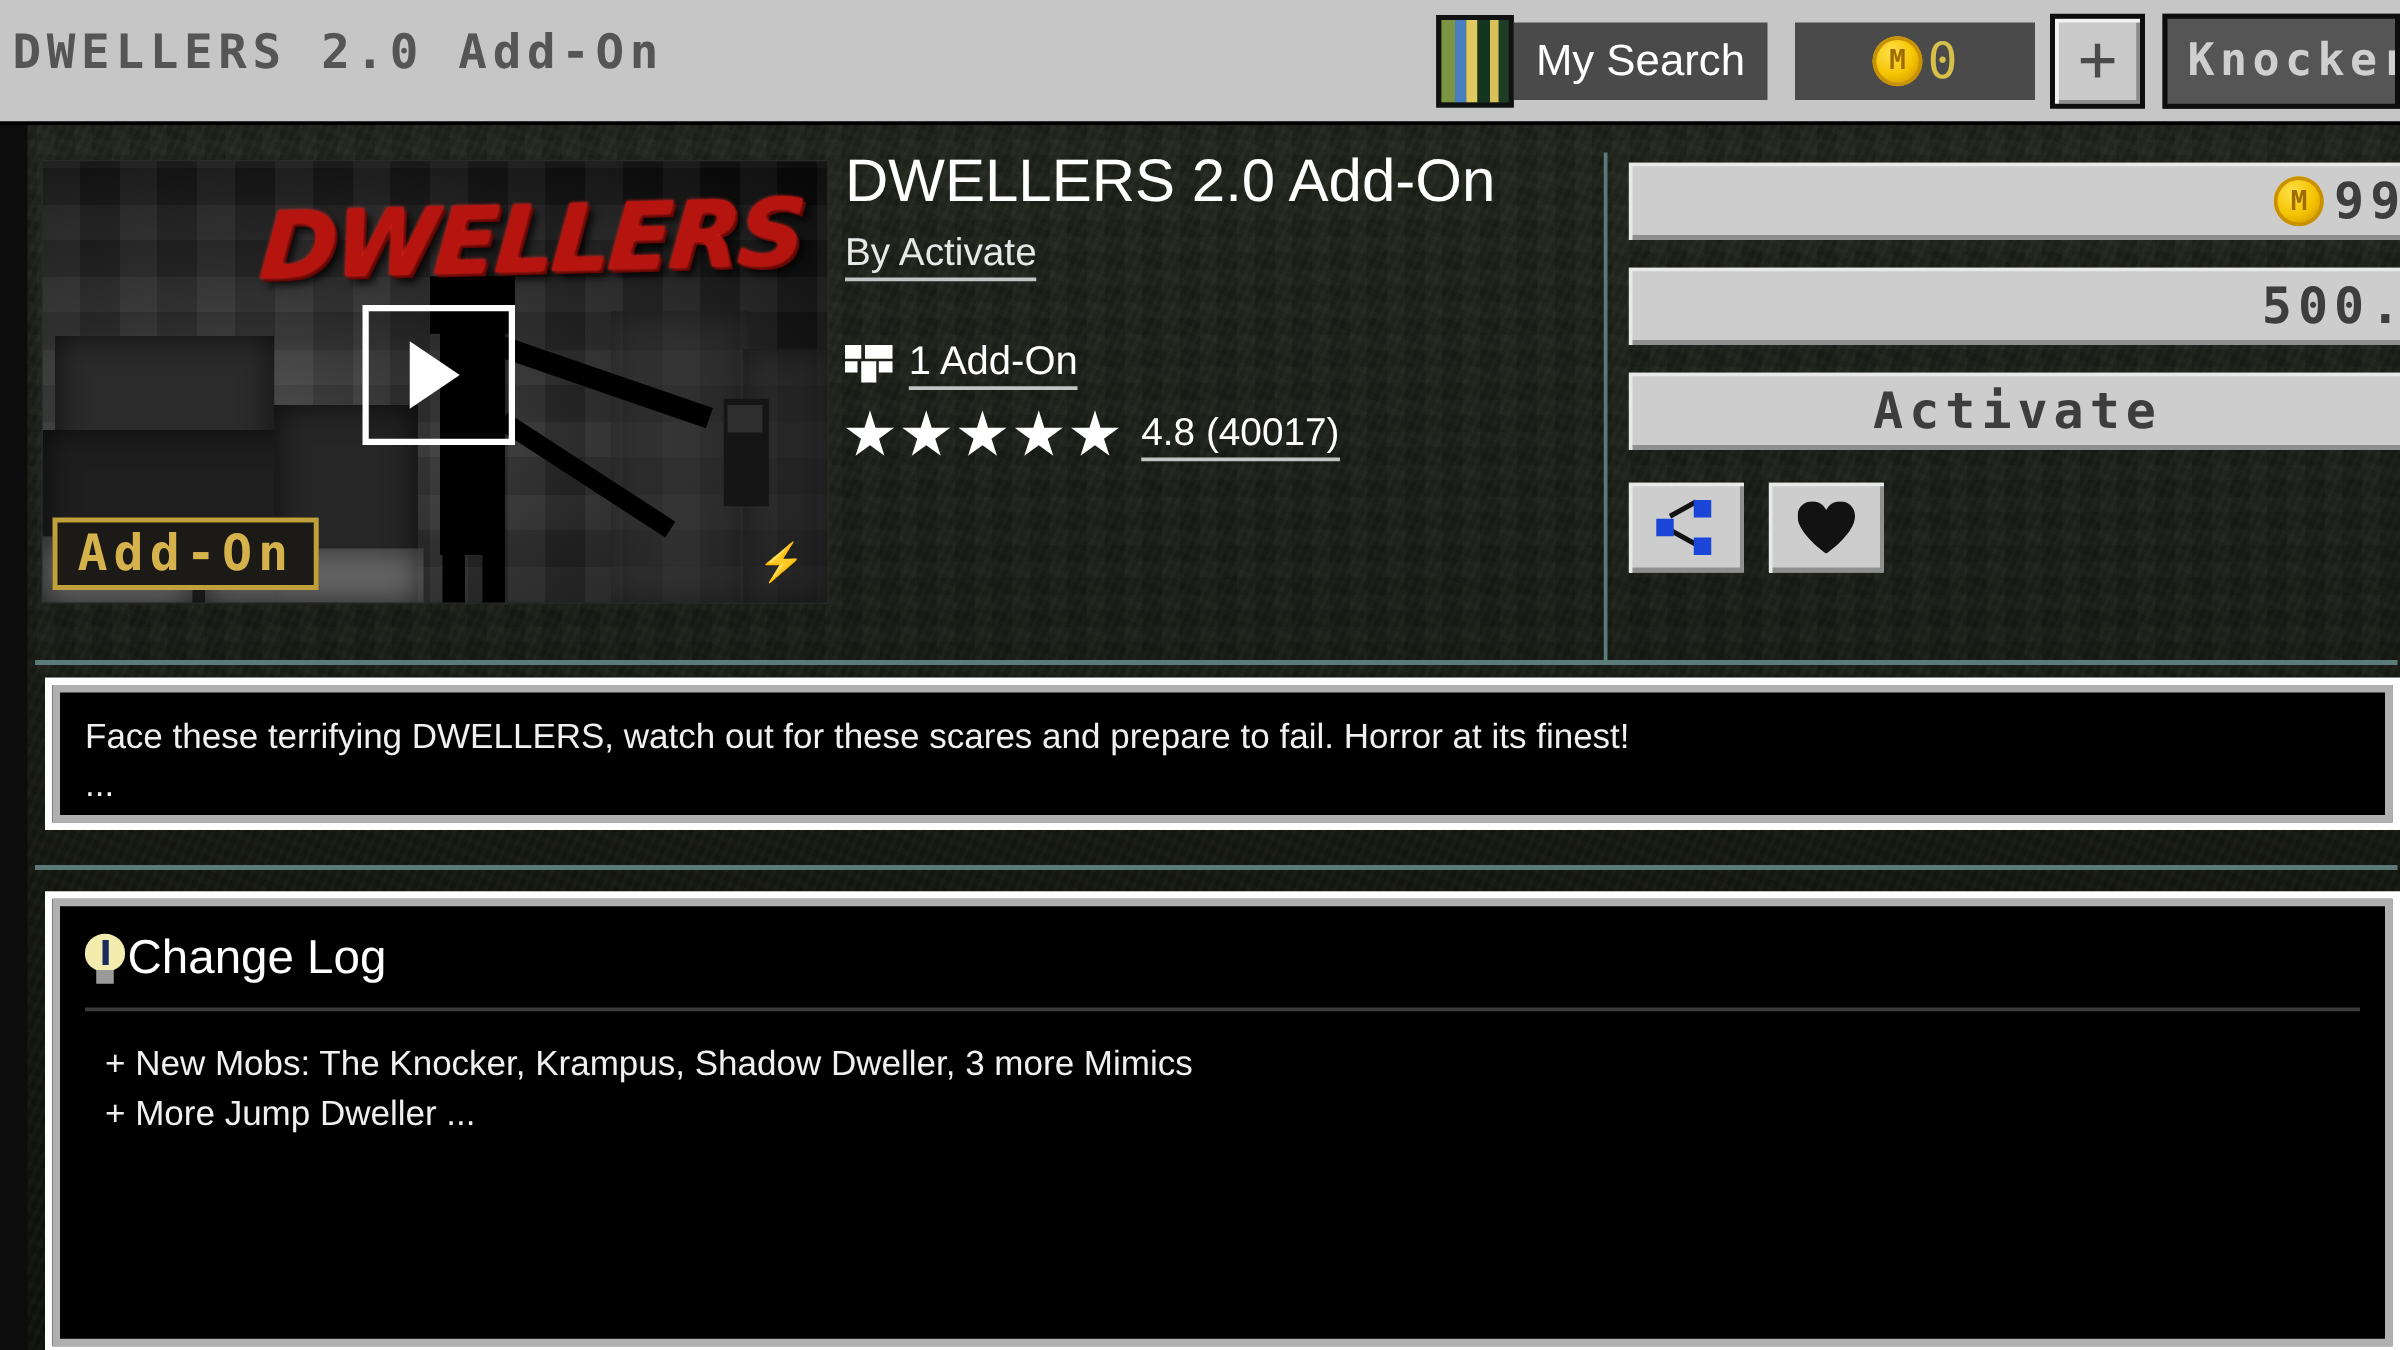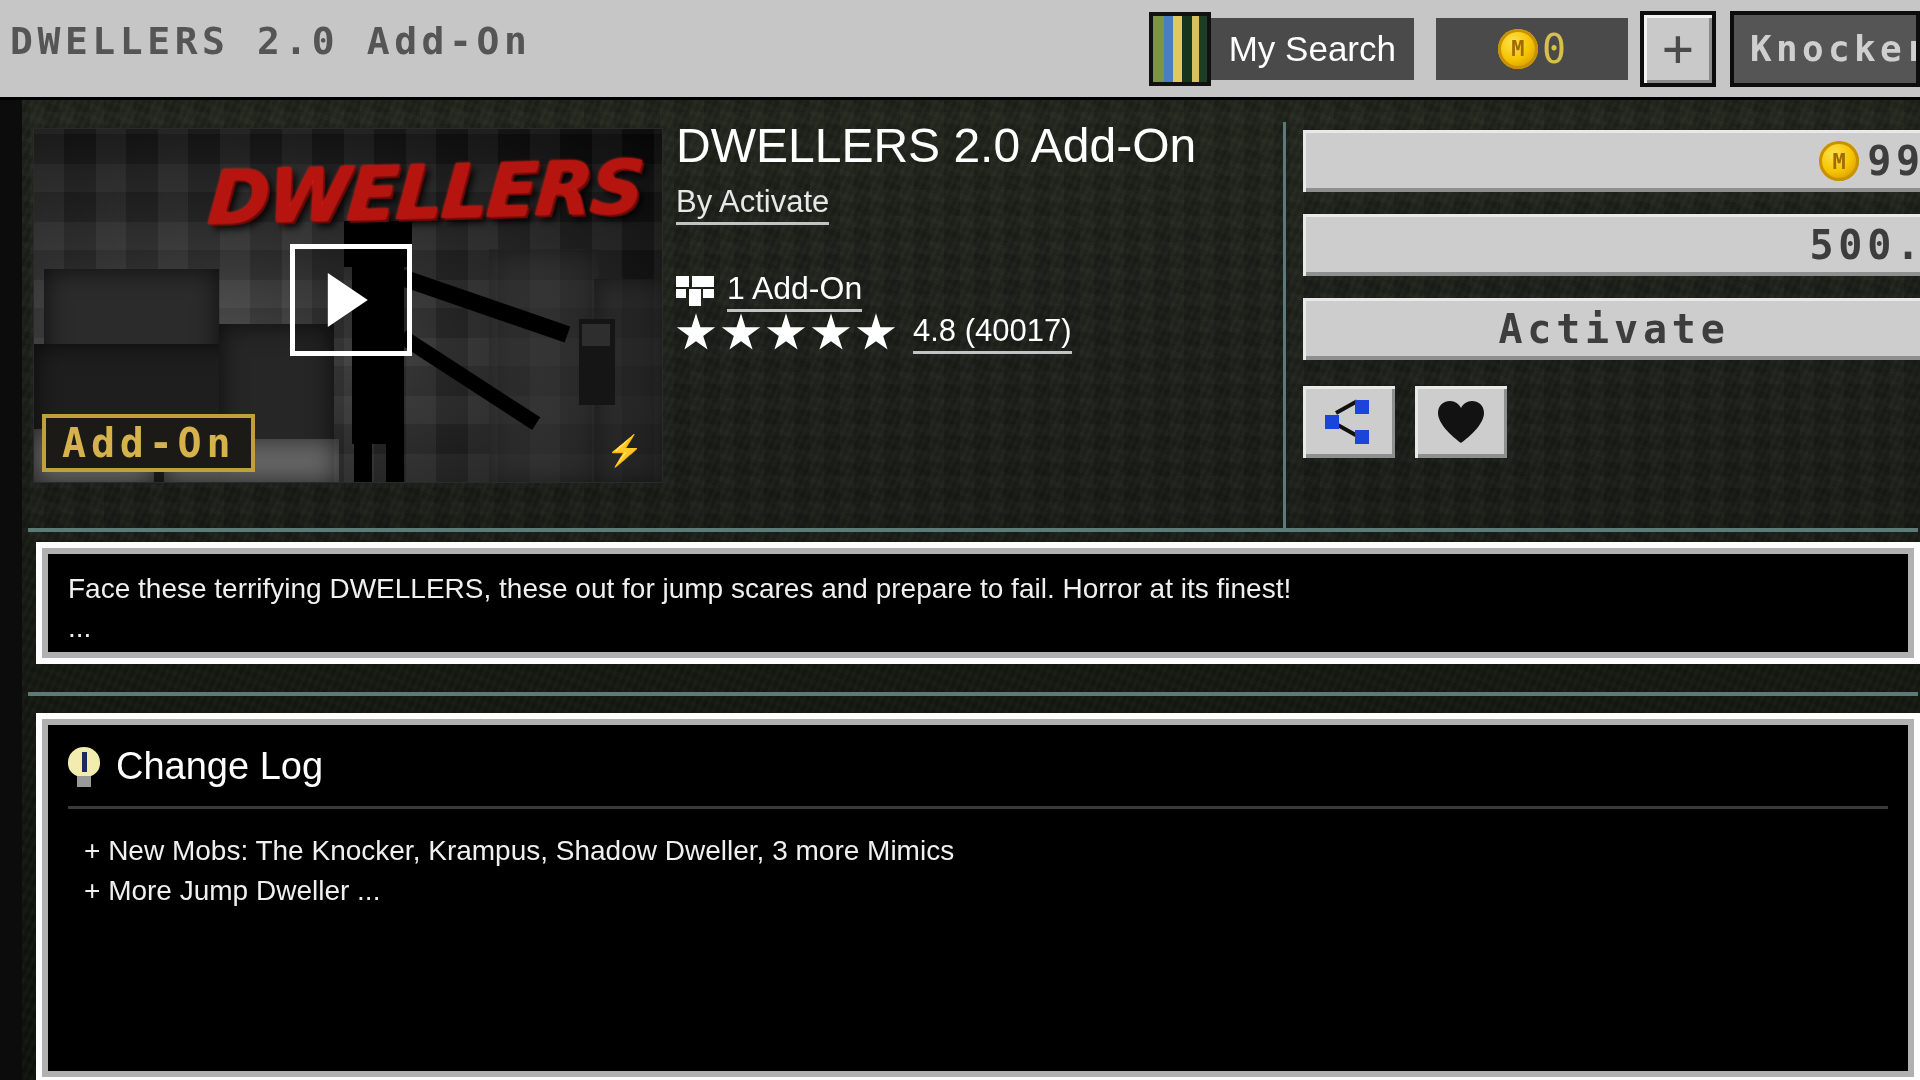--- a/index.html
+++ b/index.html
@@ -222,21 +222,21 @@
   #puzzle-icon i { position:absolute; background:#fff; }
   #puzzle-icon .p1 { left:0;  top:0;   width:13px; height:11px; }
   #puzzle-icon .p2 { left:16px;top:0;  width:22px; height:11px; }
   #puzzle-icon .p3 { left:0;  top:13px;width:10px; height:9px;  }
   #puzzle-icon .p4 { left:13px;top:13px;width:12px;height:17px; }
   #puzzle-icon .p5 { left:27px;top:13px;width:11px;height:9px;  }
   #addon-count {
     font-size:32px; color:#fff;
     border-bottom:3px solid #c3c3c3; padding-bottom:2px;
   }
-  #rating-row { display:flex; align-items:center; margin-top:1px; }
+  #rating-row { display:flex; align-items:center; margin-top:16px; }
   #stars { display:flex; gap:5px; margin-right:17px; }
   .star {
     width:40px; height:40px; background:#fff;
     clip-path:polygon(50% 0%,61% 35%,98% 35%,68% 57%,79% 91%,50% 70%,21% 91%,32% 57%,2% 35%,39% 35%);
   }
   #rating-text {
     font-size:31px; color:#fff;
     border-bottom:3px solid #c3c3c3; padding-bottom:2px;
   }
 
@@ -294,21 +294,21 @@
     overflow:hidden;
   }
   #desc-panel { left:36px; top:442px; width:1884px; height:122px; }
   #desc-inner { padding:22px 26px 0 26px; }
   .desc-line {
     font-size:28px; color:#f0f0f0; line-height:1.38; white-space:nowrap;
   }
 
   #changelog-panel { left:36px; top:613px; width:1884px; height:370px; }
   #cl-head {
-    display:flex; align-items:center; gap:16px;
+    display:flex; align-items:center; gap:2px;
     padding:26px 26px 0 26px;
   }
   #bulb {
     width:32px; height:40px; position:relative; flex-shrink:0;
   }
   #bulb .glass {
     position:absolute; left:0; top:0; width:32px; height:30px;
     background:#f2ecae; border-radius:50% 50% 45% 45%;
   }
   #bulb .base {
@@ -465,21 +465,21 @@
       </div>
     </div>
 
   </div>
 
   <div class="teal-sep" style="top:428px;"></div>
   <div class="teal-sep" style="top:592px;"></div>
 
   <div id="desc-panel" class="mc-panel">
     <div id="desc-inner">
-      <div class="desc-line">Face these terrifying DWELLERS, these out for jump scares and prepare to fail. Horror at its finest!</div>
+      <div class="desc-line">Face these terrifying DWELLERS, watch out for these scares and prepare to fail. Horror at its finest!</div>
       <div class="desc-line">...</div>
     </div>
   </div>
 
   <div id="changelog-panel" class="mc-panel">
     <div id="cl-head">
       <div id="bulb">
         <div class="glass"></div>
           <div class="stem"></div>
           <div class="base"></div>

